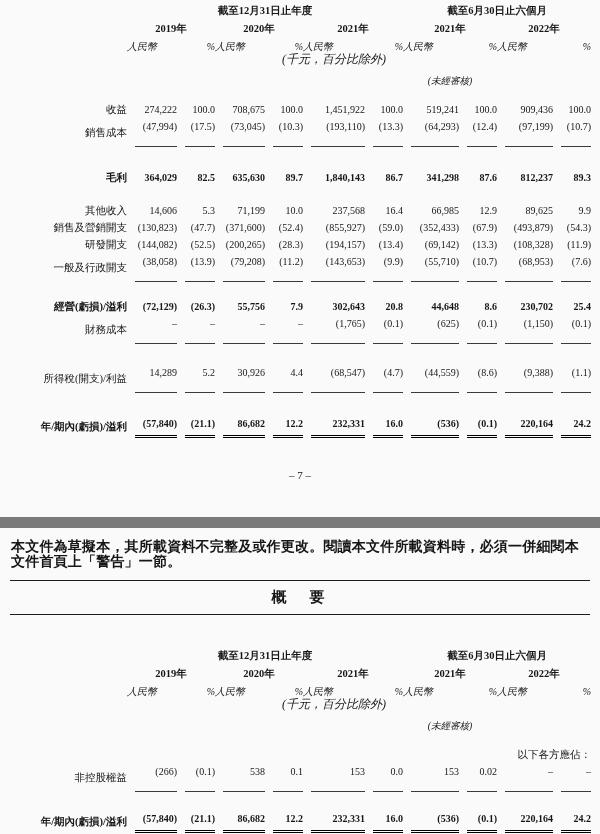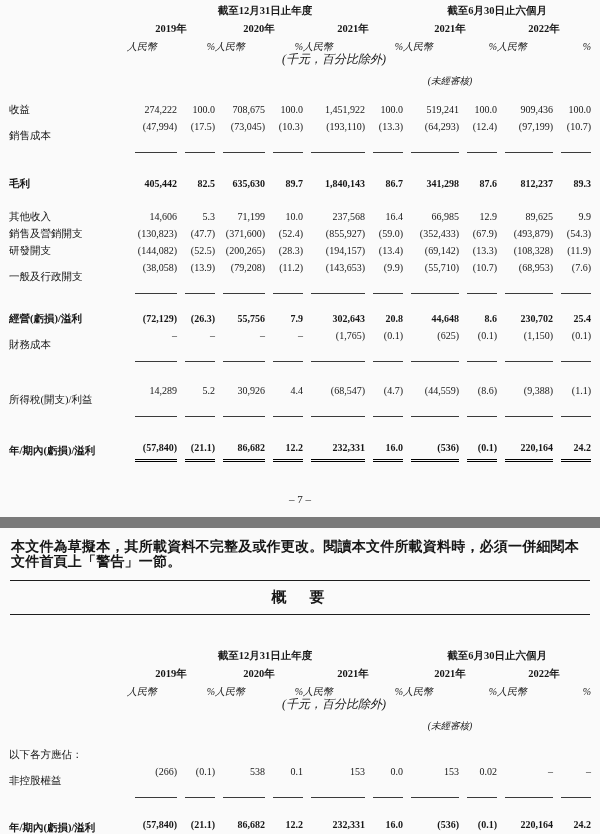--- a/index.html
+++ b/index.html
@@ -17,24 +17,24 @@
   th,td{padding:0;margin:0;}
   thead th{vertical-align:bottom;font-weight:normal;}
 
   .ph{font-size:10.5px;font-weight:bold;line-height:14px;white-space:nowrap;}
   .yr{font-size:10.5px;font-weight:bold;text-align:center;line-height:14px;padding-top:4px;white-space:nowrap;}
   .cur{font-size:10px;font-style:italic;text-align:left;line-height:13px;padding-top:4px;white-space:nowrap;}
   .pct{font-size:10px;font-style:italic;text-align:right;line-height:13px;padding-top:4px;}
   .note{font-size:12px;font-style:italic;text-align:center;line-height:12px;white-space:nowrap;}
   .note2{font-size:9.5px;font-style:italic;text-align:center;line-height:12px;padding-top:10px;padding-bottom:14px;white-space:nowrap;}
 
-  td.lbl{font-size:10.5px;line-height:17px;text-align:left;white-space:nowrap;overflow:hidden;}
+  td.lbl{font-size:10.5px;line-height:17px;text-align:right;white-space:nowrap;overflow:hidden;}
   td.num{font-size:10px;line-height:17px;text-align:right;white-space:nowrap;position:relative;padding-left:6px;}
   tr.b td{font-weight:bold;}
-  td.u{padding-bottom:18px;}
+  td.u{padding-bottom:12px;}
   td.u::after{content:"";position:absolute;left:8px;right:0;bottom:0;border-bottom:1px solid #3a3a3a;}
   td.uu{padding-bottom:6px;}
   td.uu::after{content:"";position:absolute;left:8px;right:0;bottom:0;height:3.5px;border-top:1.8px solid #000;border-bottom:1.1px solid #000;box-sizing:border-box;}
   tr.sp td{padding:0;line-height:0;font-size:0;}
 
   .pagenum{text-align:center;font-size:11px;margin-top:30px;line-height:14px;}
 
   .divider-bar{height:11px;width:600px;background:linear-gradient(#8a8a8a,#6f6f6f);}
 
   .warning{
@@ -129,21 +129,21 @@
           <td class="num u">(64,293)</td>
           <td class="num u">(12.4)</td>
           <td class="num u">(97,199)</td>
           <td class="num u">(10.7)</td>
         </tr>
         <tr class="sp">
           <td colspan="11" style="height: 22px;"></td>
         </tr>
         <tr class="b">
           <td class="lbl">毛利</td>
-          <td class="num">405,442</td>
+          <td class="num">364,029</td>
           <td class="num">82.5</td>
           <td class="num">635,630</td>
           <td class="num">89.7</td>
           <td class="num">1,840,143</td>
           <td class="num">86.7</td>
           <td class="num">341,298</td>
           <td class="num">87.6</td>
           <td class="num">812,237</td>
           <td class="num">89.3</td>
         </tr>

